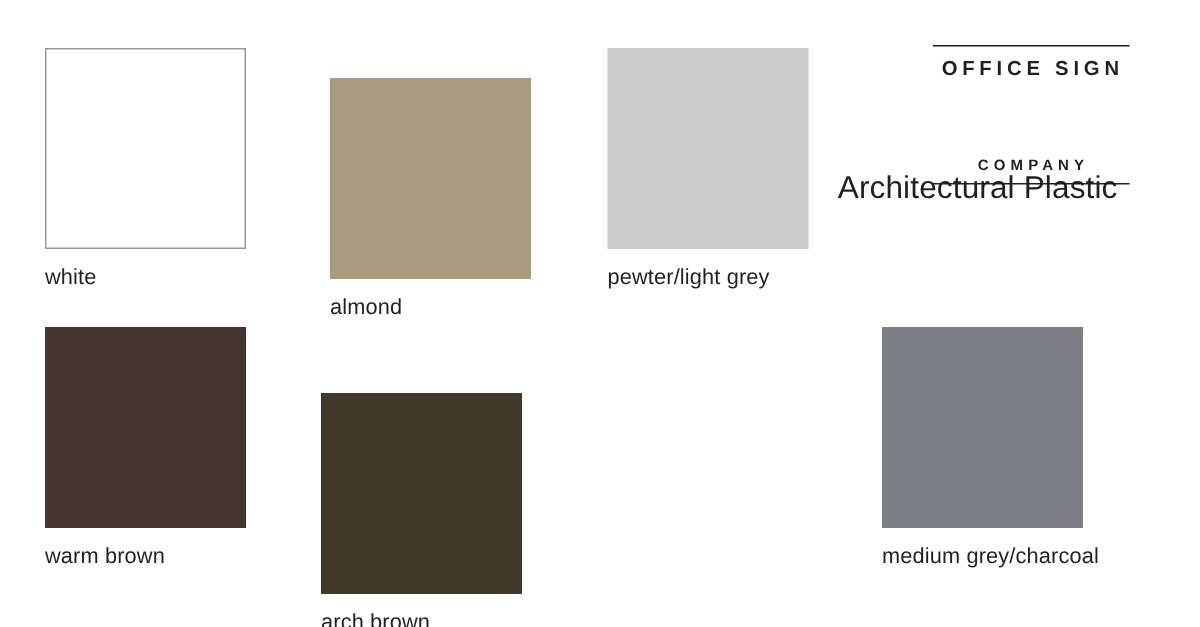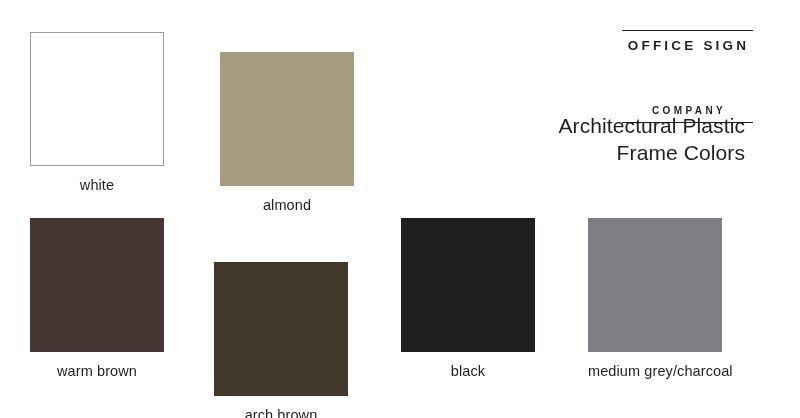--- a/index.html
+++ b/index.html
@@ -32,21 +32,21 @@
     height: 134px;
     box-sizing: border-box;
     display: block;
   }
   .swatch.bordered {
     border: 1px solid #9a9a9a;
   }
   .swatch-label {
     display: block;
     width: 134px;
-    text-align: center;
+    text-align: left;
     font-size: 14.5px;
     line-height: 16px;
     color: #231f20;
     white-space: nowrap;
     margin-top: 11px;
     letter-spacing: 0.1px;
   }
   .swatch-label.wide {
     width: 134px;
     margin-left: 0;
@@ -117,46 +117,45 @@
   <div class="swatch-cell" id="cell-white">
     <span class="swatch bordered" style="background: rgb(255, 255, 255);"></span>
     <span class="swatch-label">white</span>
   </div>
 
   <div class="swatch-cell" id="cell-almond">
     <span class="swatch" style="background: rgb(168, 156, 128);"></span>
     <span class="swatch-label">almond</span>
   </div>
 
+  <div class="swatch-cell" id="cell-pewter">
+    <span class="swatch" style="background: rgb(203, 203, 203);"></span>
+    <span class="swatch-label wide">pewter/light grey</span>
+  </div>
 
   <div class="swatch-cell" id="cell-warm-brown">
     <span class="swatch" style="background: rgb(71, 53, 50);"></span>
     <span class="swatch-label">warm brown</span>
   </div>
 
   <div class="swatch-cell" id="cell-arch-brown">
     <span class="swatch" style="background: rgb(66, 57, 44);"></span>
     <span class="swatch-label">arch brown</span>
   </div>
 
-  <div class="swatch-cell" id="cell-black">
-    <span class="swatch" style="background: rgb(33, 30, 30);"></span>
-    <span class="swatch-label">black</span>
-  </div>
 
   <div class="swatch-cell" id="cell-medium-grey">
     <span class="swatch" style="background: rgb(126, 126, 133);"></span>
     <span class="swatch-label wide">medium grey/charcoal</span>
   </div>
 
   <div class="brand">
     <div class="brand-rule"></div>
     <div class="brand-line-1">OFFICE SIGN</div>
     <div class="brand-line-2">COMPANY</div>
     <div class="brand-rule"></div>
   </div>
 
   <div class="title-block">
     <span class="title-line">Architectural Plastic</span>
-    <span class="title-line">Frame Colors</span>
   </div>
 
 </div>
 
 </body></html>

